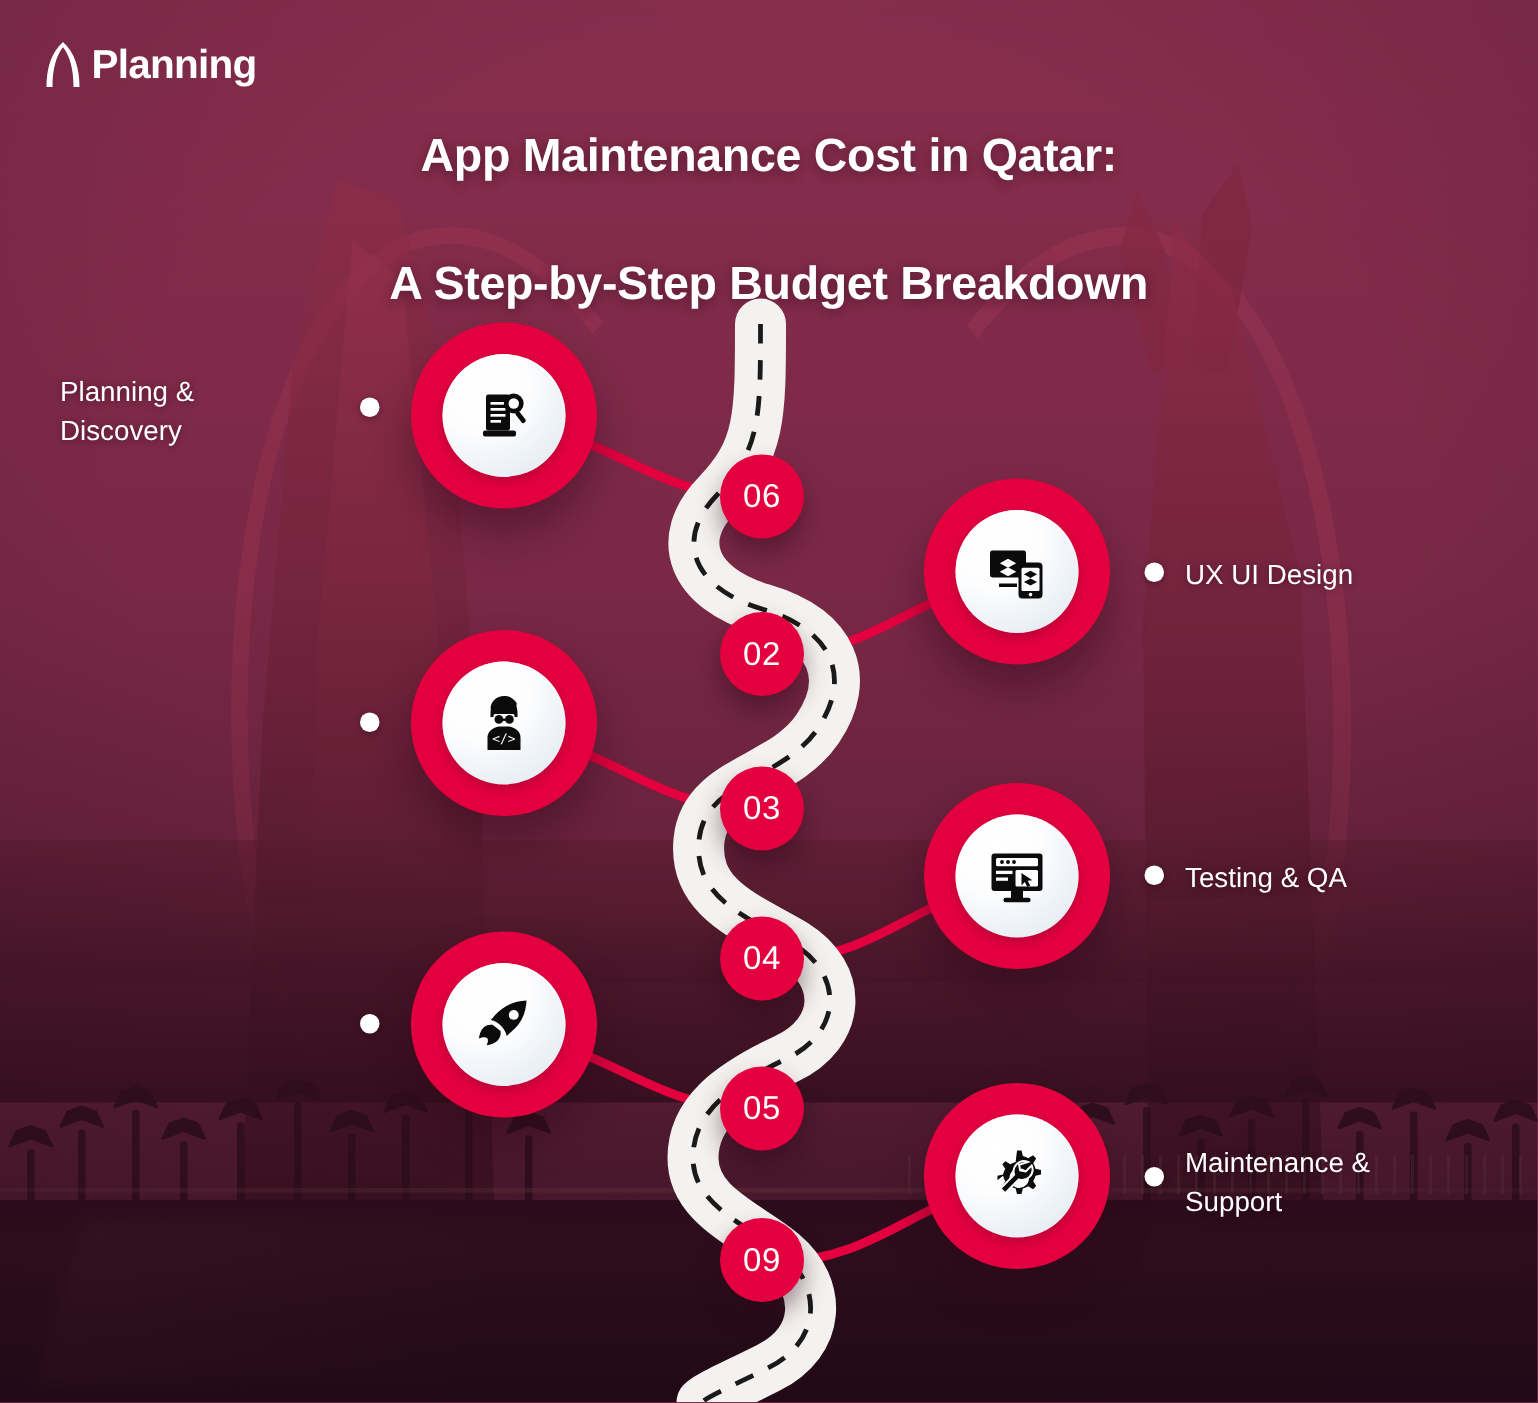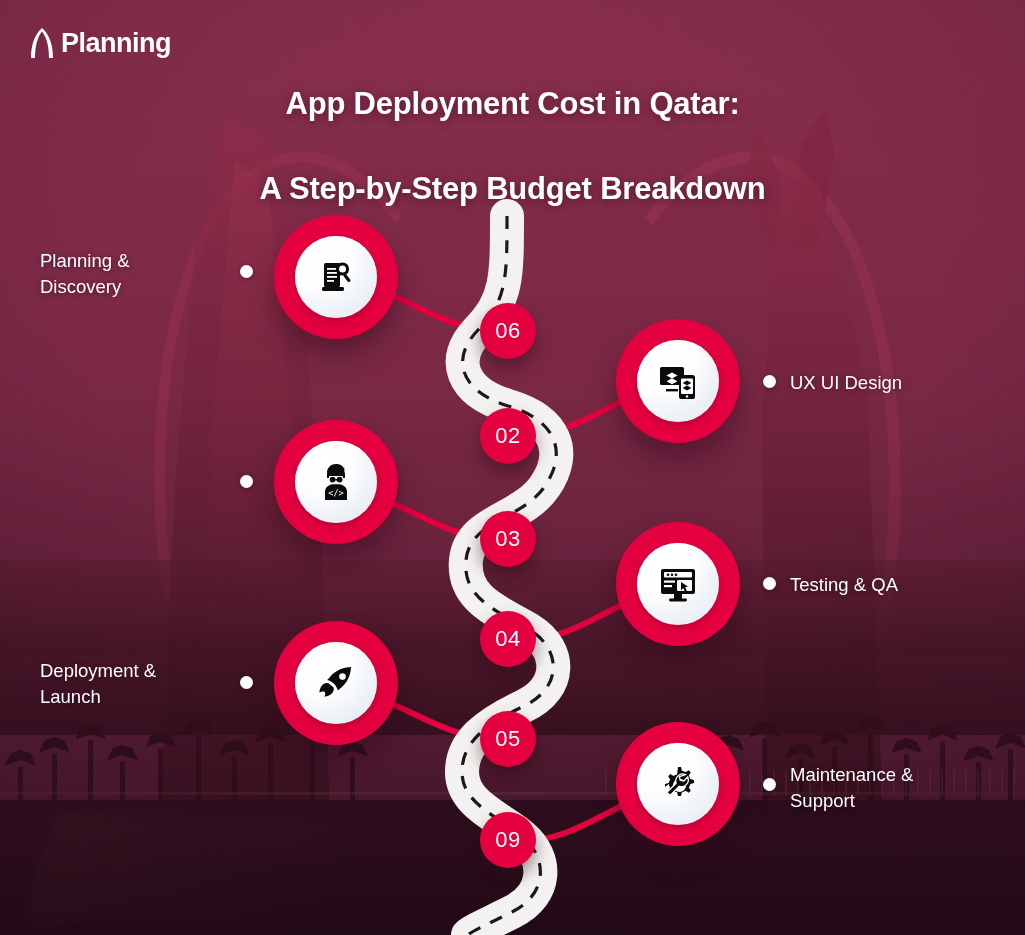--- a/index.html
+++ b/index.html
@@ -207,21 +207,21 @@
   <div class="logo">
     <span class="logo-mark">
       <svg width="28" height="34" viewBox="0 0 28 34" aria-hidden="true">
         <path d="M14 2 C6 9, 3 20, 3 32 L7 32 C7 20, 9.5 11, 14 5.5 C18.5 11, 21 20, 21 32 L25 32 C25 20, 22 9, 14 2 Z" fill="#ffffff"></path>
       </svg>
     </span>
     <span class="logo-text">Planning</span>
   </div>
 
   <div class="title">
-    <span>App Deployment Cost in Qatar:</span>
+    <span>App Maintenance Cost in Qatar:</span>
     <span class="title-l2">A Step-by-Step Budget Breakdown</span>
   </div>
 
   <svg id="road" viewBox="0 0 1025 935">
 
     <g fill="none" stroke="#e4003f" stroke-width="6" stroke-linecap="round">
       <path d="M500 331 C 452 331, 420 305, 382 292"></path>
       <path d="M520 436 C 566 436, 596 412, 630 398"></path>
       <path d="M500 539 C 452 539, 420 513, 382 499"></path>
       <path d="M520 640 C 566 640, 596 616, 630 601"></path>
@@ -369,21 +369,19 @@
   <div class="dot" style="left:240px;top:265px"></div>
 
   <div class="label left-al" style="left:790px;top:370px;width:215px">UX UI Design</div>
   <div class="dot" style="left:763px;top:375px"></div>
 
   <div class="dot" style="left:240px;top:475px"></div>
 
   <div class="label left-al" style="left:790px;top:572px;width:215px">Testing &amp; QA</div>
   <div class="dot" style="left:763px;top:577px"></div>
 
-  <div class="label right-al" style="left:40px;top:658px;width:185px">Deployment &amp;
-Launch</div>
   <div class="dot" style="left:240px;top:676px"></div>
 
   <div class="label left-al" style="left:790px;top:762px;width:215px">Maintenance &amp;
 Support</div>
   <div class="dot" style="left:763px;top:778px"></div>
 
 </div>
 
 </body></html>

